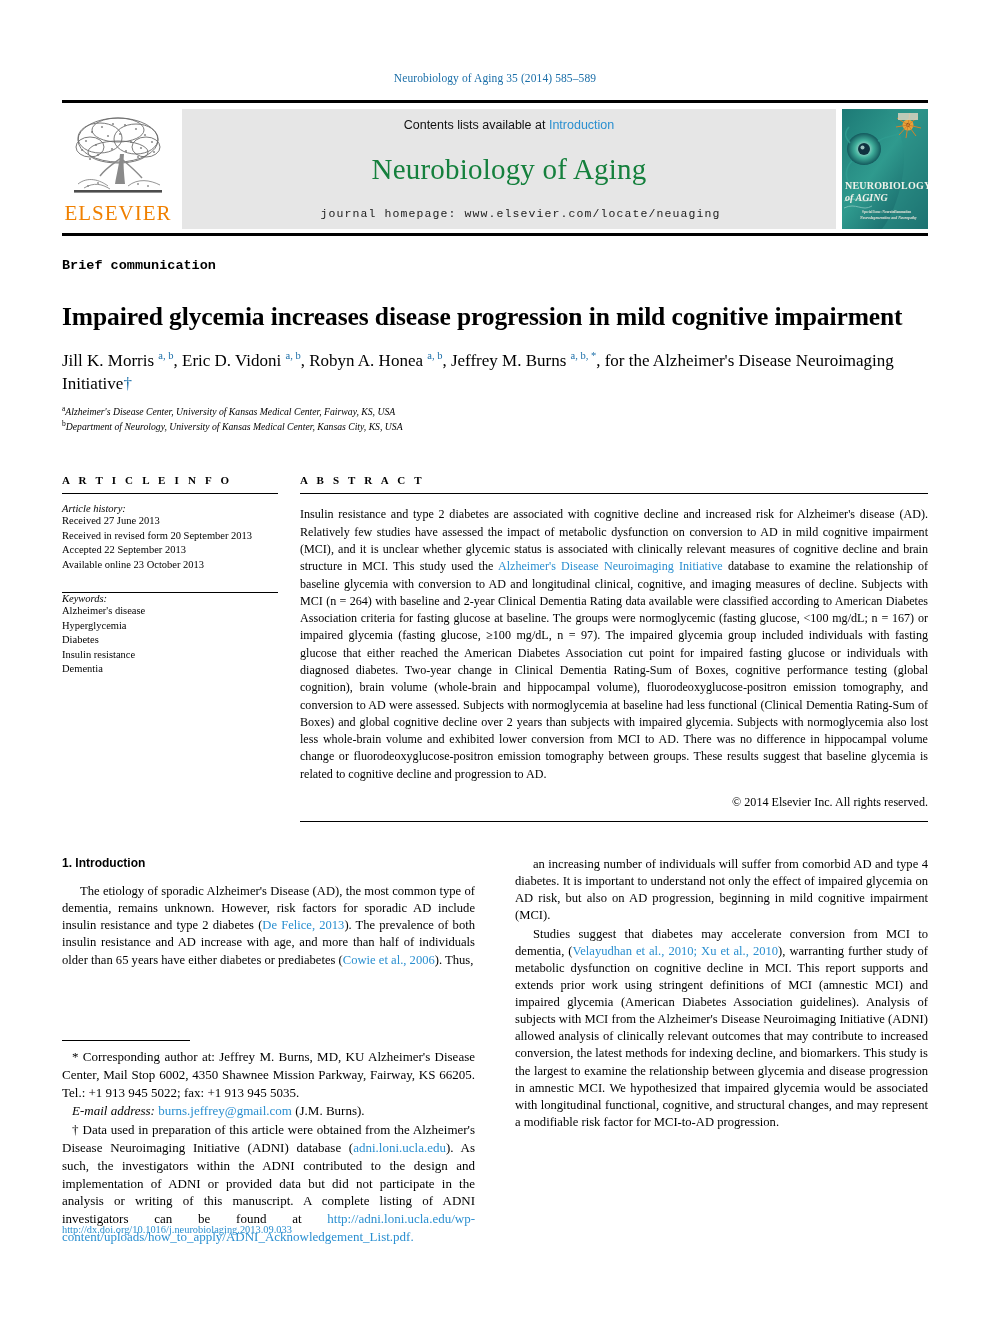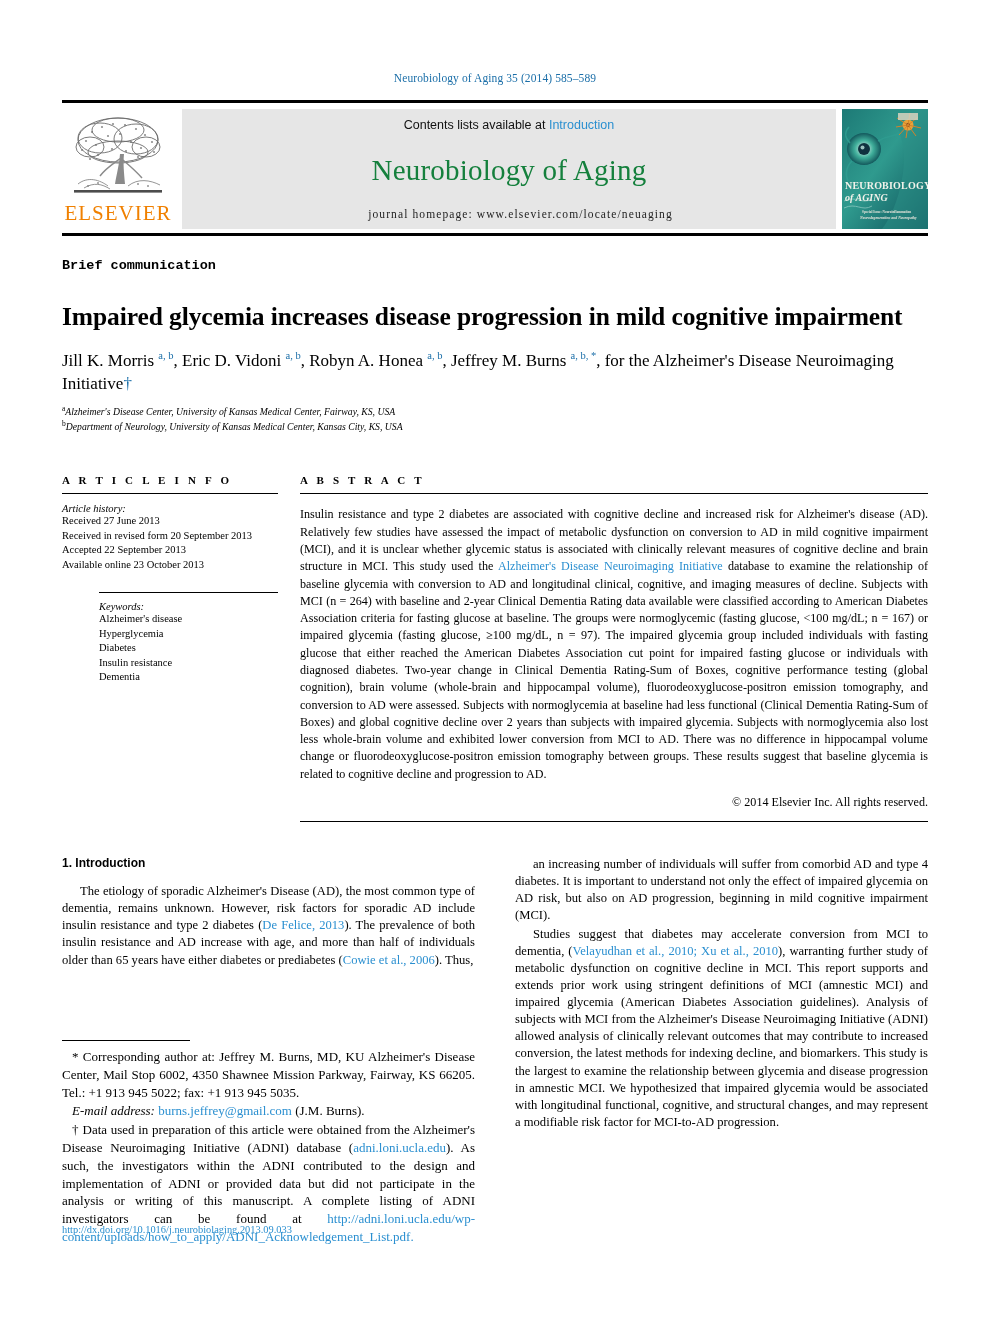--- a/index.html
+++ b/index.html
@@ -78,21 +78,21 @@
     color: #111;
   }
   .contents-line .sd { color: #2a8fd0; }
   .journal-title {
     font-family: "Liberation Serif", serif;
     font-size: 29px;
     color: #15803d;
     letter-spacing: .2px;
   }
   .homepage-line {
-    font-family: Liberation Serif, serif;
+    font-family: Liberation Mono, monospace;
     font-size: 11.5px;
     letter-spacing: 1.1px;
     color: #222;
     margin-left: 23px;
   }
   .cover-thumb {
     width: 86px;
     flex: 0 0 86px;
     height: 120px;
     margin: 2px 0 2px 0;
@@ -154,21 +154,21 @@
   .hist-title, .kw-title {
     font-style: italic;
     font-size: 10.5px;
     font-family: "Liberation Serif", serif;
   }
   .hist-line, .kw-line {
     font-size: 10.5px;
     font-family: "Liberation Serif", serif;
     line-height: 1.38;
   }
-  .kw-rule-top { border-top: 1.4px solid #000; padding-top: 8px; margin-top: 20px; margin-left: 37px;}
+  .kw-rule-top { border-top: 1.4px solid #000; margin-top: 20px;}
 
   .abstract-body {
     font-family: "Liberation Serif", serif;
     font-size: 12.1px;
     line-height: 1.43;
     text-align: justify;
   }
   .abstract-body .lnk { color: #2a8fd0; }
   .copyright {
     text-align: right;

